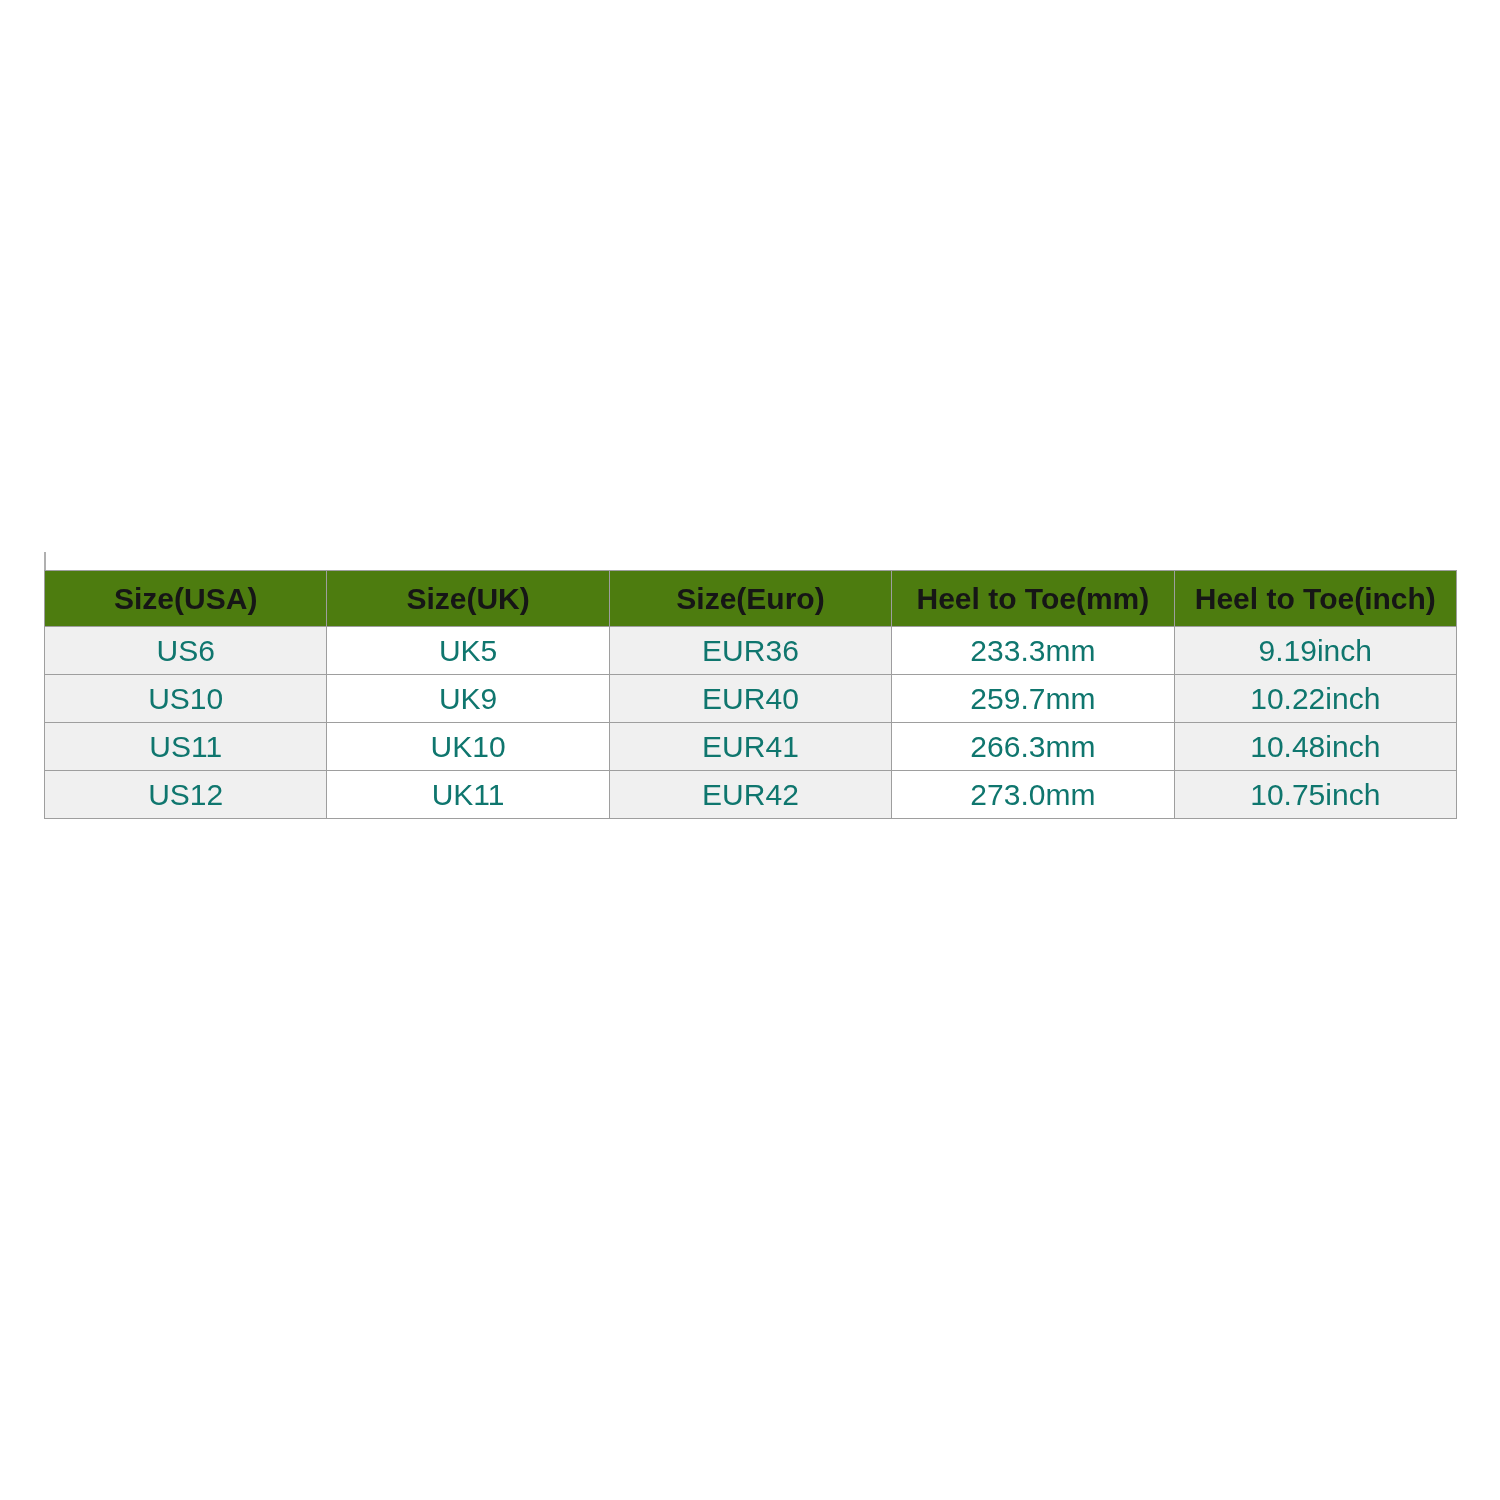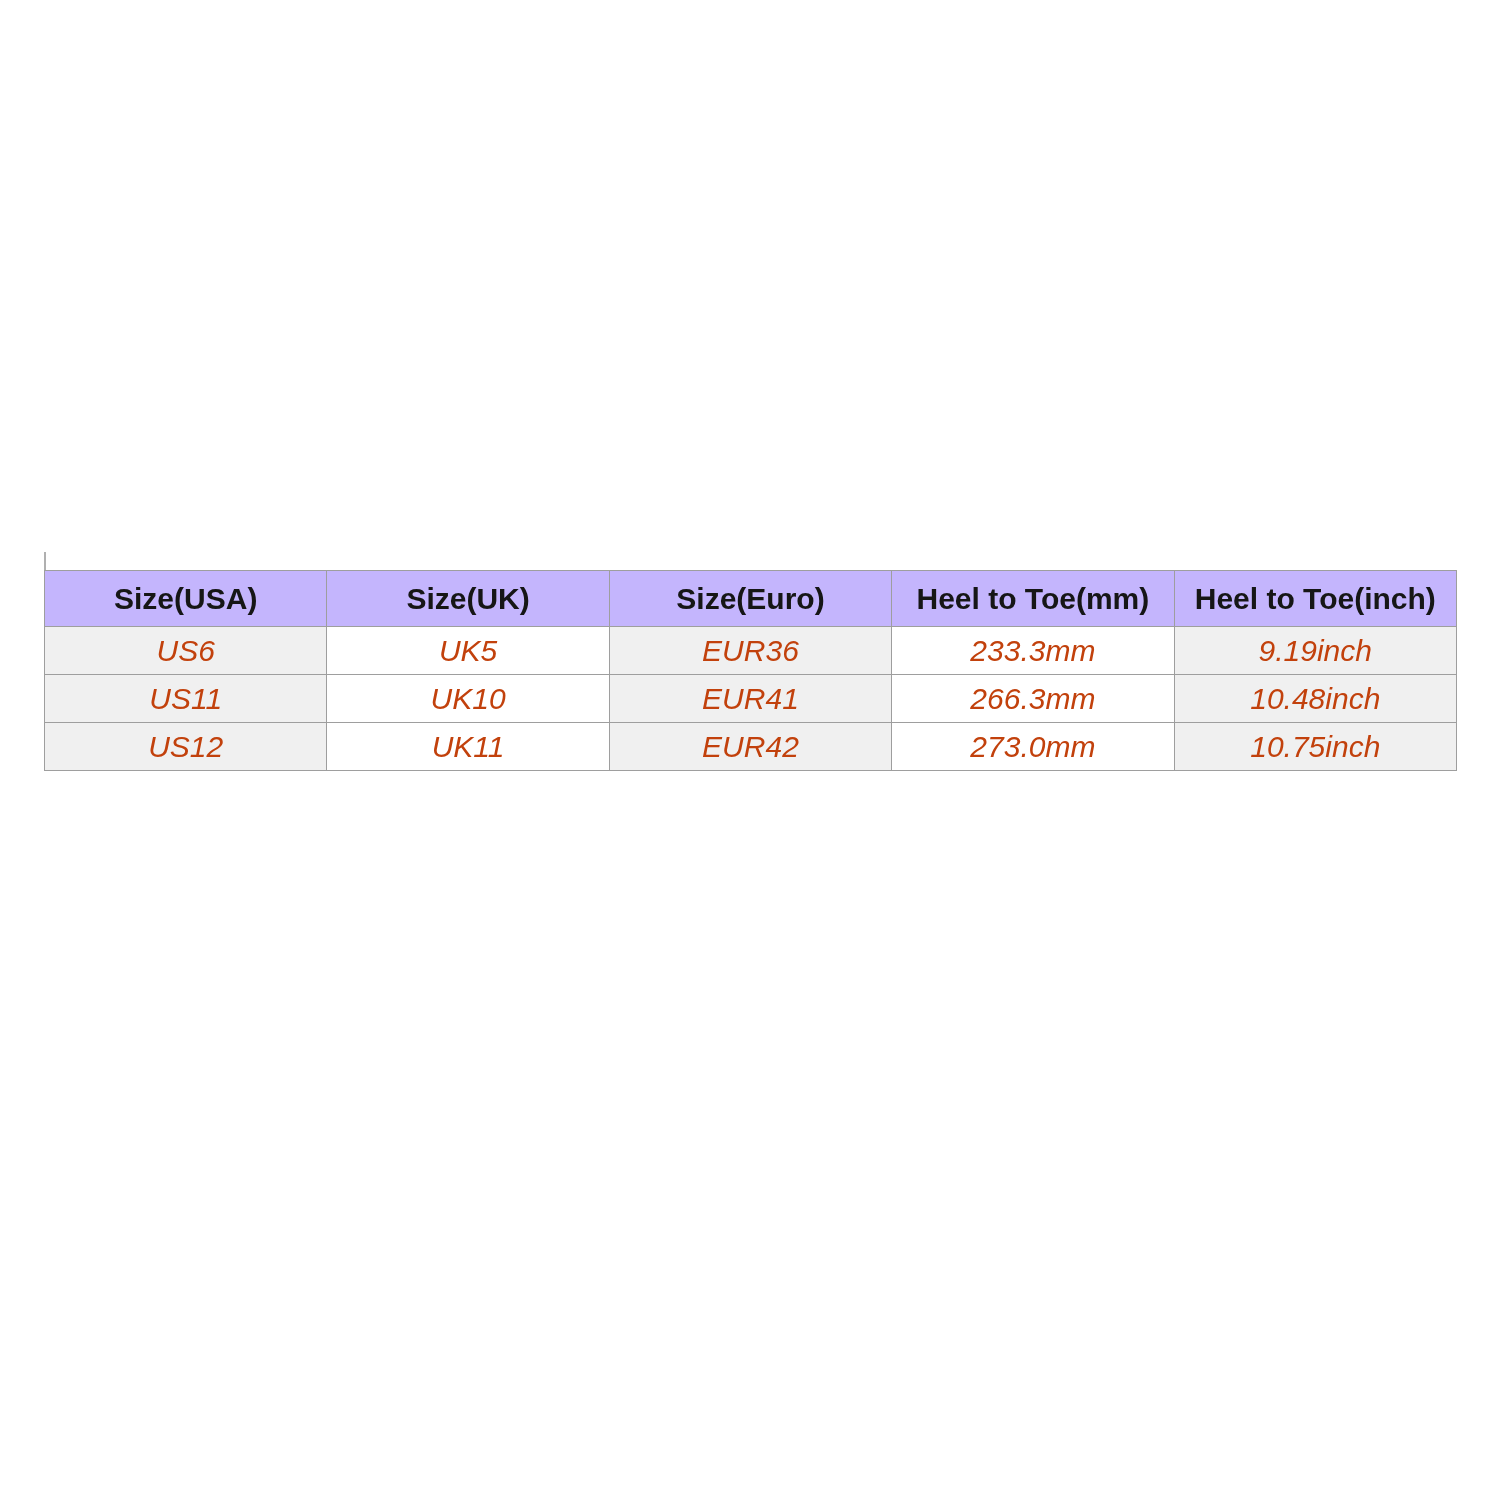--- a/index.html
+++ b/index.html
@@ -35,31 +35,30 @@
   table.size-table td {
     border: 1px solid #9e9e9e;
     text-align: center;
     vertical-align: middle;
     padding: 0;
     overflow: hidden;
     white-space: nowrap;
   }
   table.size-table th {
     height: 55px;
-    background: #c4b5fd;
+    background: #4d7c0f;
     color: #161616;
     font-size: 30px;
     font-weight: bold;
   }
   table.size-table td {
     height: 47px;
     font-size: 30px;
     font-weight: normal;
-    color: #c2410c;
-    font-style: italic;
+    color: #0f766e;
   }
   td.shade { background: #f0f0f0; }
   td.plain { background: #ffffff; }
 </style>
 </head>
 <body>
 
 <div class="tick"></div>
 
 <table class="size-table">
@@ -74,20 +73,27 @@
   </thead>
   <tbody>
     <tr>
       <td class="shade">US6</td>
       <td class="plain">UK5</td>
       <td class="shade">EUR36</td>
       <td class="plain">233.3mm</td>
       <td class="shade">9.19inch</td>
     </tr>
     <tr>
+      <td class="shade">US10</td>
+      <td class="plain">UK9</td>
+      <td class="shade">EUR40</td>
+      <td class="plain">259.7mm</td>
+      <td class="shade">10.22inch</td>
+    </tr>
+    <tr>
       <td class="shade">US11</td>
       <td class="plain">UK10</td>
       <td class="shade">EUR41</td>
       <td class="plain">266.3mm</td>
       <td class="shade">10.48inch</td>
     </tr>
     <tr>
       <td class="shade">US12</td>
       <td class="plain">UK11</td>
       <td class="shade">EUR42</td>

